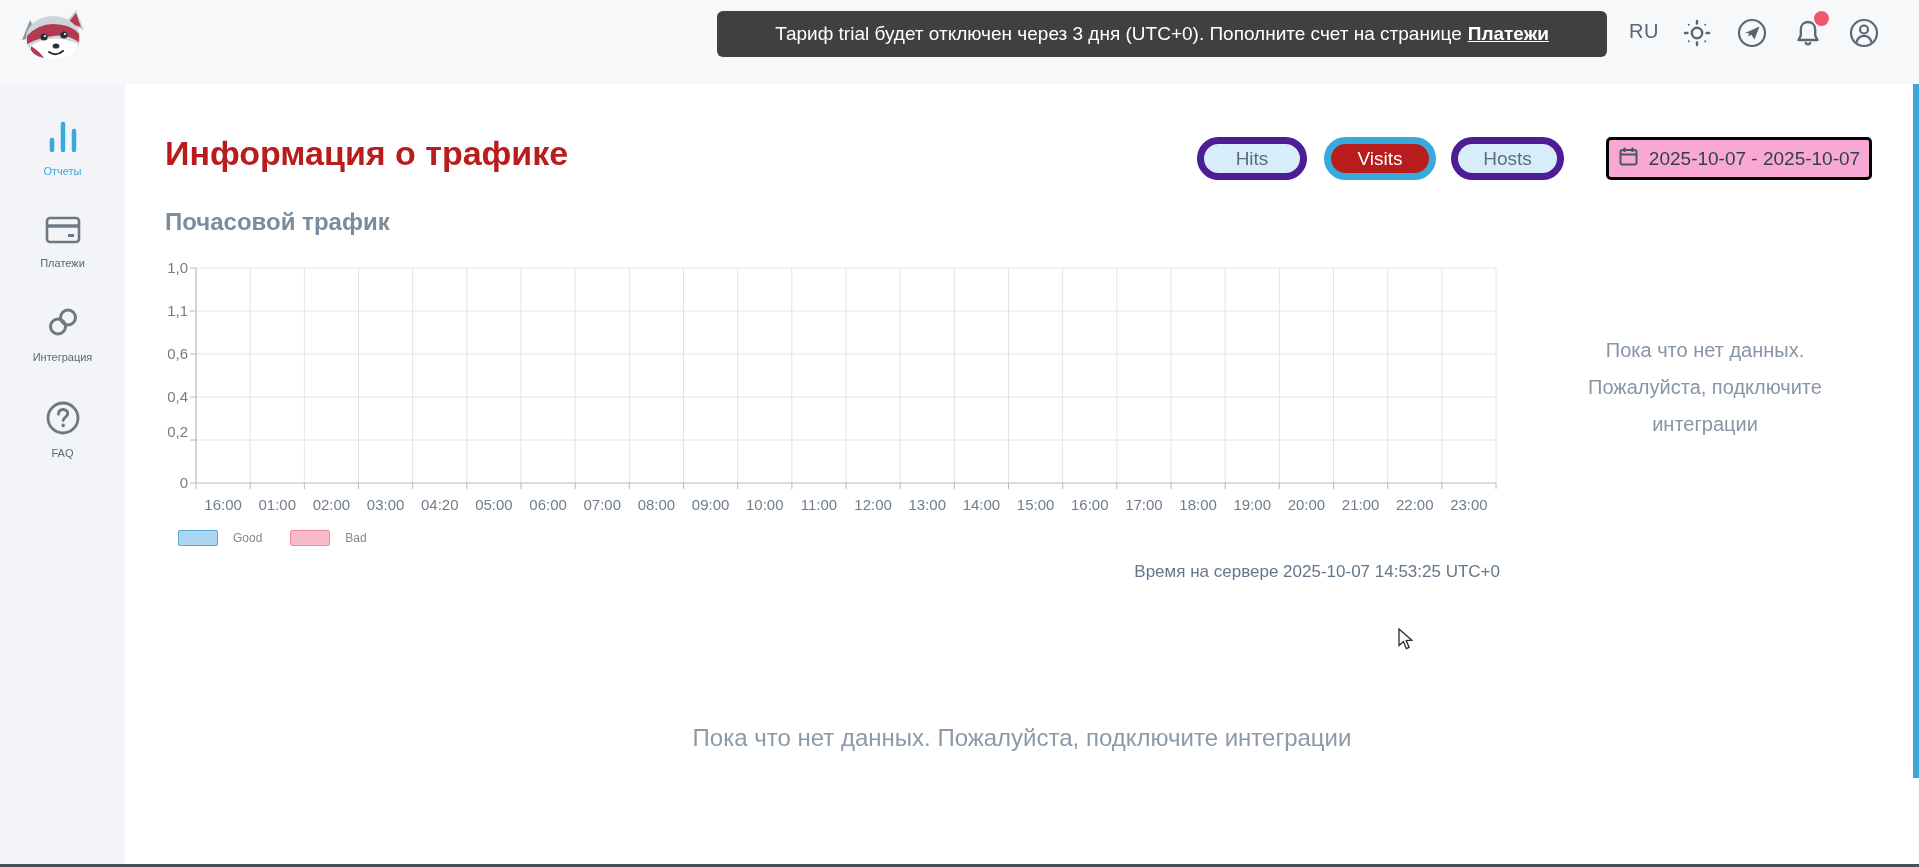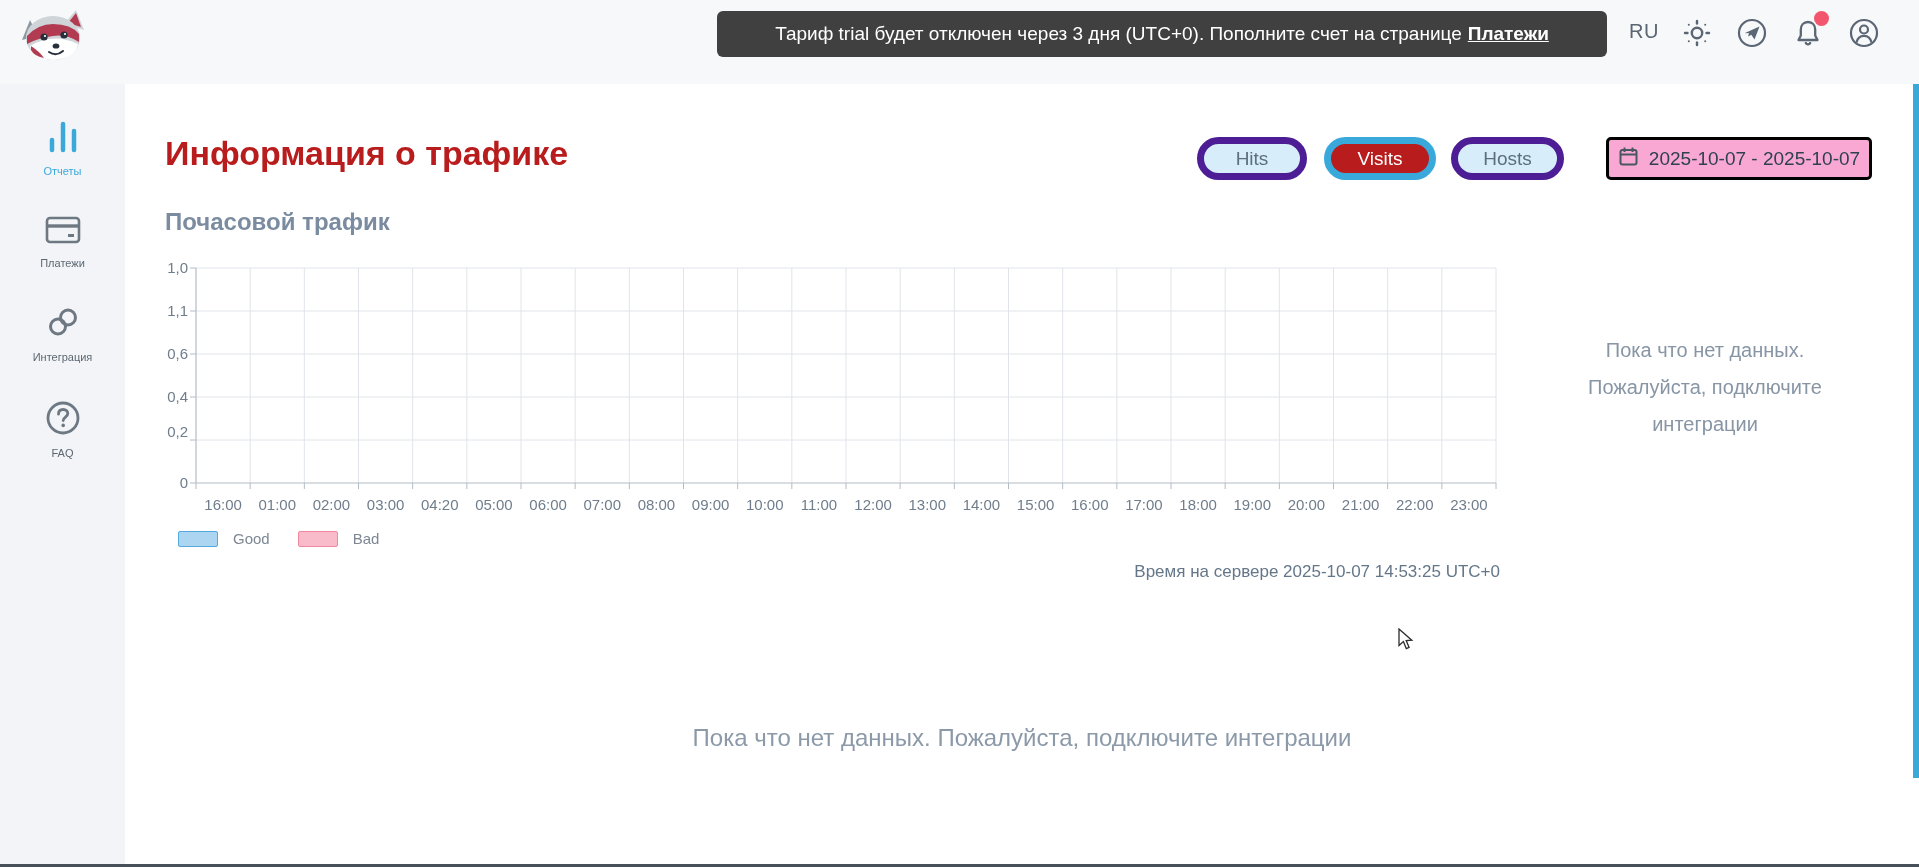--- a/index.html
+++ b/index.html
@@ -35,21 +35,21 @@
 
   .section-title{position:absolute;left:40px;top:124px;font-size:24px;font-weight:bold;color:#7b8ca0;}
 
   
   .chart{position:absolute;left:71px;top:184px;width:1300px;height:215px;}
   .chart svg{overflow:visible;display:block;}
   .ylab{position:absolute;width:40px;left:-48px;text-align:right;font-size:15px;color:#6f7d8c;}
   .xlab{position:absolute;top:228px;font-size:15px;color:#6f7d8c;text-align:center;}
   .legend{position:absolute;left:-18px;top:262px;display:flex;align-items:center;gap:15px;}
   .swatch{width:40px;height:16px;border-radius:2px;box-sizing:border-box;}
-  .legend .llab{font-size:15px;color:#7d8894;}
+  .legend .llab{font-size:12px;color:#7d8894;}
 
   .side-empty{position:absolute;left:1455px;top:248px;width:250px;text-align:center;
     font-size:20px;line-height:37px;color:#8795a5;}
   .server-time{position:absolute;right:419px;top:478px;font-size:17px;color:#647689;}
   .bottom-empty{position:absolute;left:0;width:1794px;top:640px;text-align:center;font-size:24px;color:#8b99a8;}
 
   .scroll-thumb{position:absolute;left:1913px;top:84px;width:6px;height:694px;}
   .win-edge{position:absolute;left:0;top:864px;width:1919px;height:3px;background:#474f58;}
   .cursor{position:absolute;left:1398px;top:628px;}
 </style>

